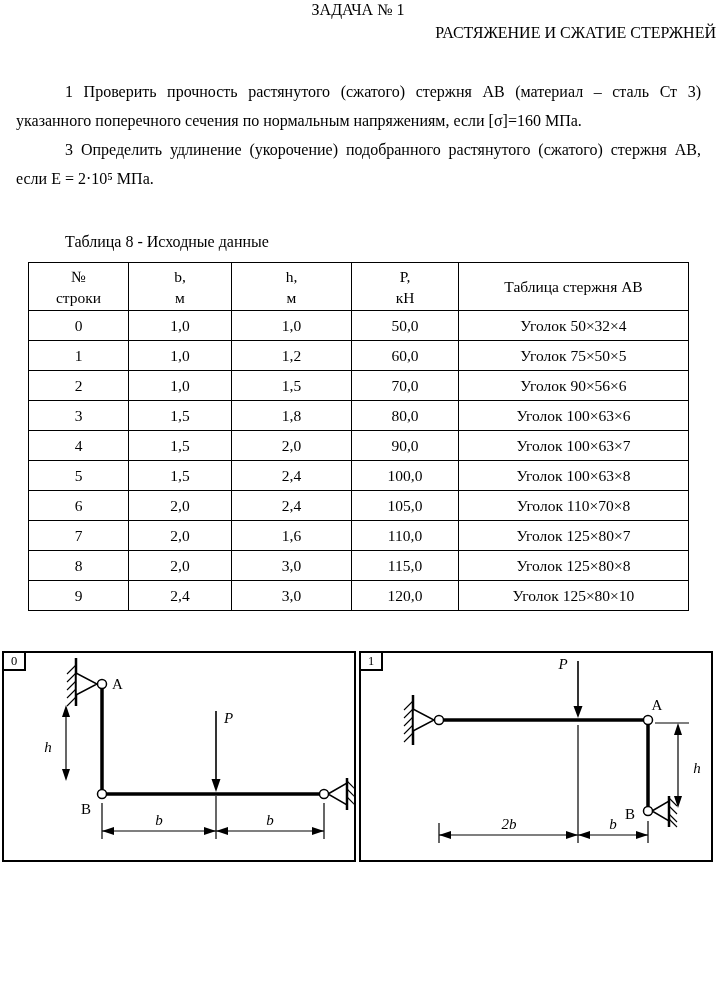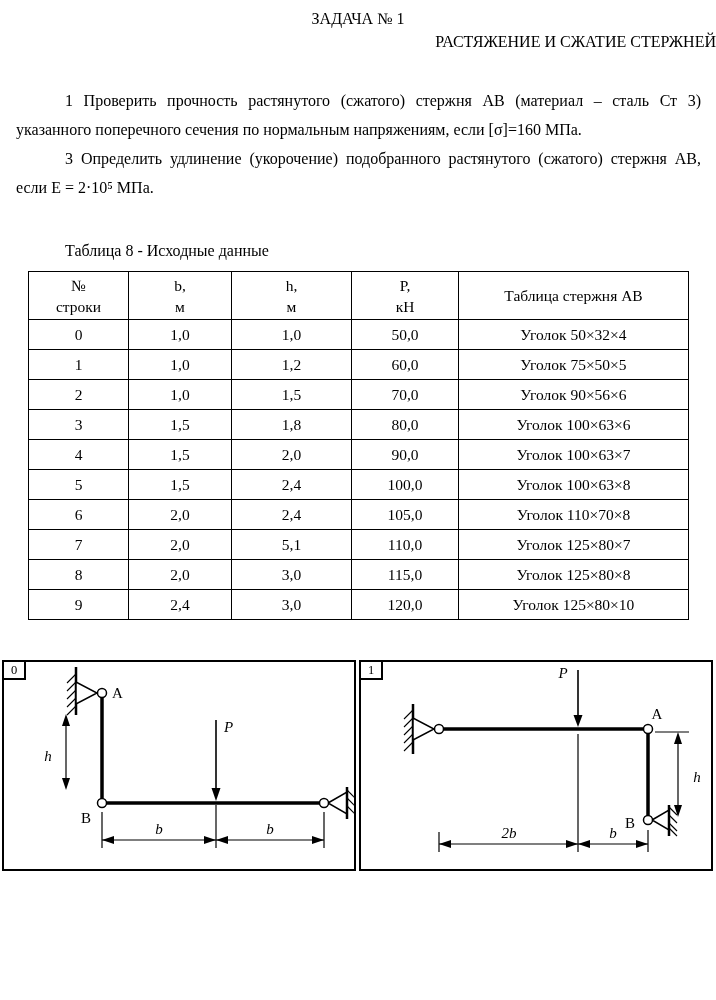--- a/index.html
+++ b/index.html
@@ -2,21 +2,21 @@
 <html><head>
 <meta charset="utf-8">
 <style>
   * { margin:0; padding:0; box-sizing:border-box; }
   html, body { background:#ffffff; }
   body {
     width:716px; height:1000px; overflow:hidden;
     font-family:"Liberation Serif","DejaVu Serif",serif;
     color:#000;
   }
-  .page { position:relative; width:716px; height:1000px; padding-top:9px; background:#fff; }
+  .page { position:relative; width:716px; height:1000px; background:#fff; }
   .doc-title { text-align:center; font-size:16px; font-weight:normal; line-height:20px; }
   .doc-subtitle { text-align:right; font-size:16px; font-weight:normal; line-height:20px; margin-top:3px; }
   .body-text { margin-top:34px; }
   .para {
     font-size:16px; line-height:29px; text-align:justify;
     margin:0 15px 0 16px; text-indent:49px;
   }
   .table-caption { font-size:16px; line-height:22px; margin:38px 0 9px 65px; }
   table.data-table {
     border-collapse:collapse; margin-left:28px; width:660px; table-layout:fixed;
@@ -129,21 +129,21 @@
         <tr>
           <td>6</td>
           <td>2,0</td>
           <td>2,4</td>
           <td>105,0</td>
           <td>Уголок 110×70×8</td>
         </tr>
         <tr>
           <td>7</td>
           <td>2,0</td>
-          <td>5,1</td>
+          <td>1,6</td>
           <td>110,0</td>
           <td>Уголок 125×80×7</td>
         </tr>
         <tr>
           <td>8</td>
           <td>2,0</td>
           <td>3,0</td>
           <td>115,0</td>
           <td>Уголок 125×80×8</td>
         </tr>

